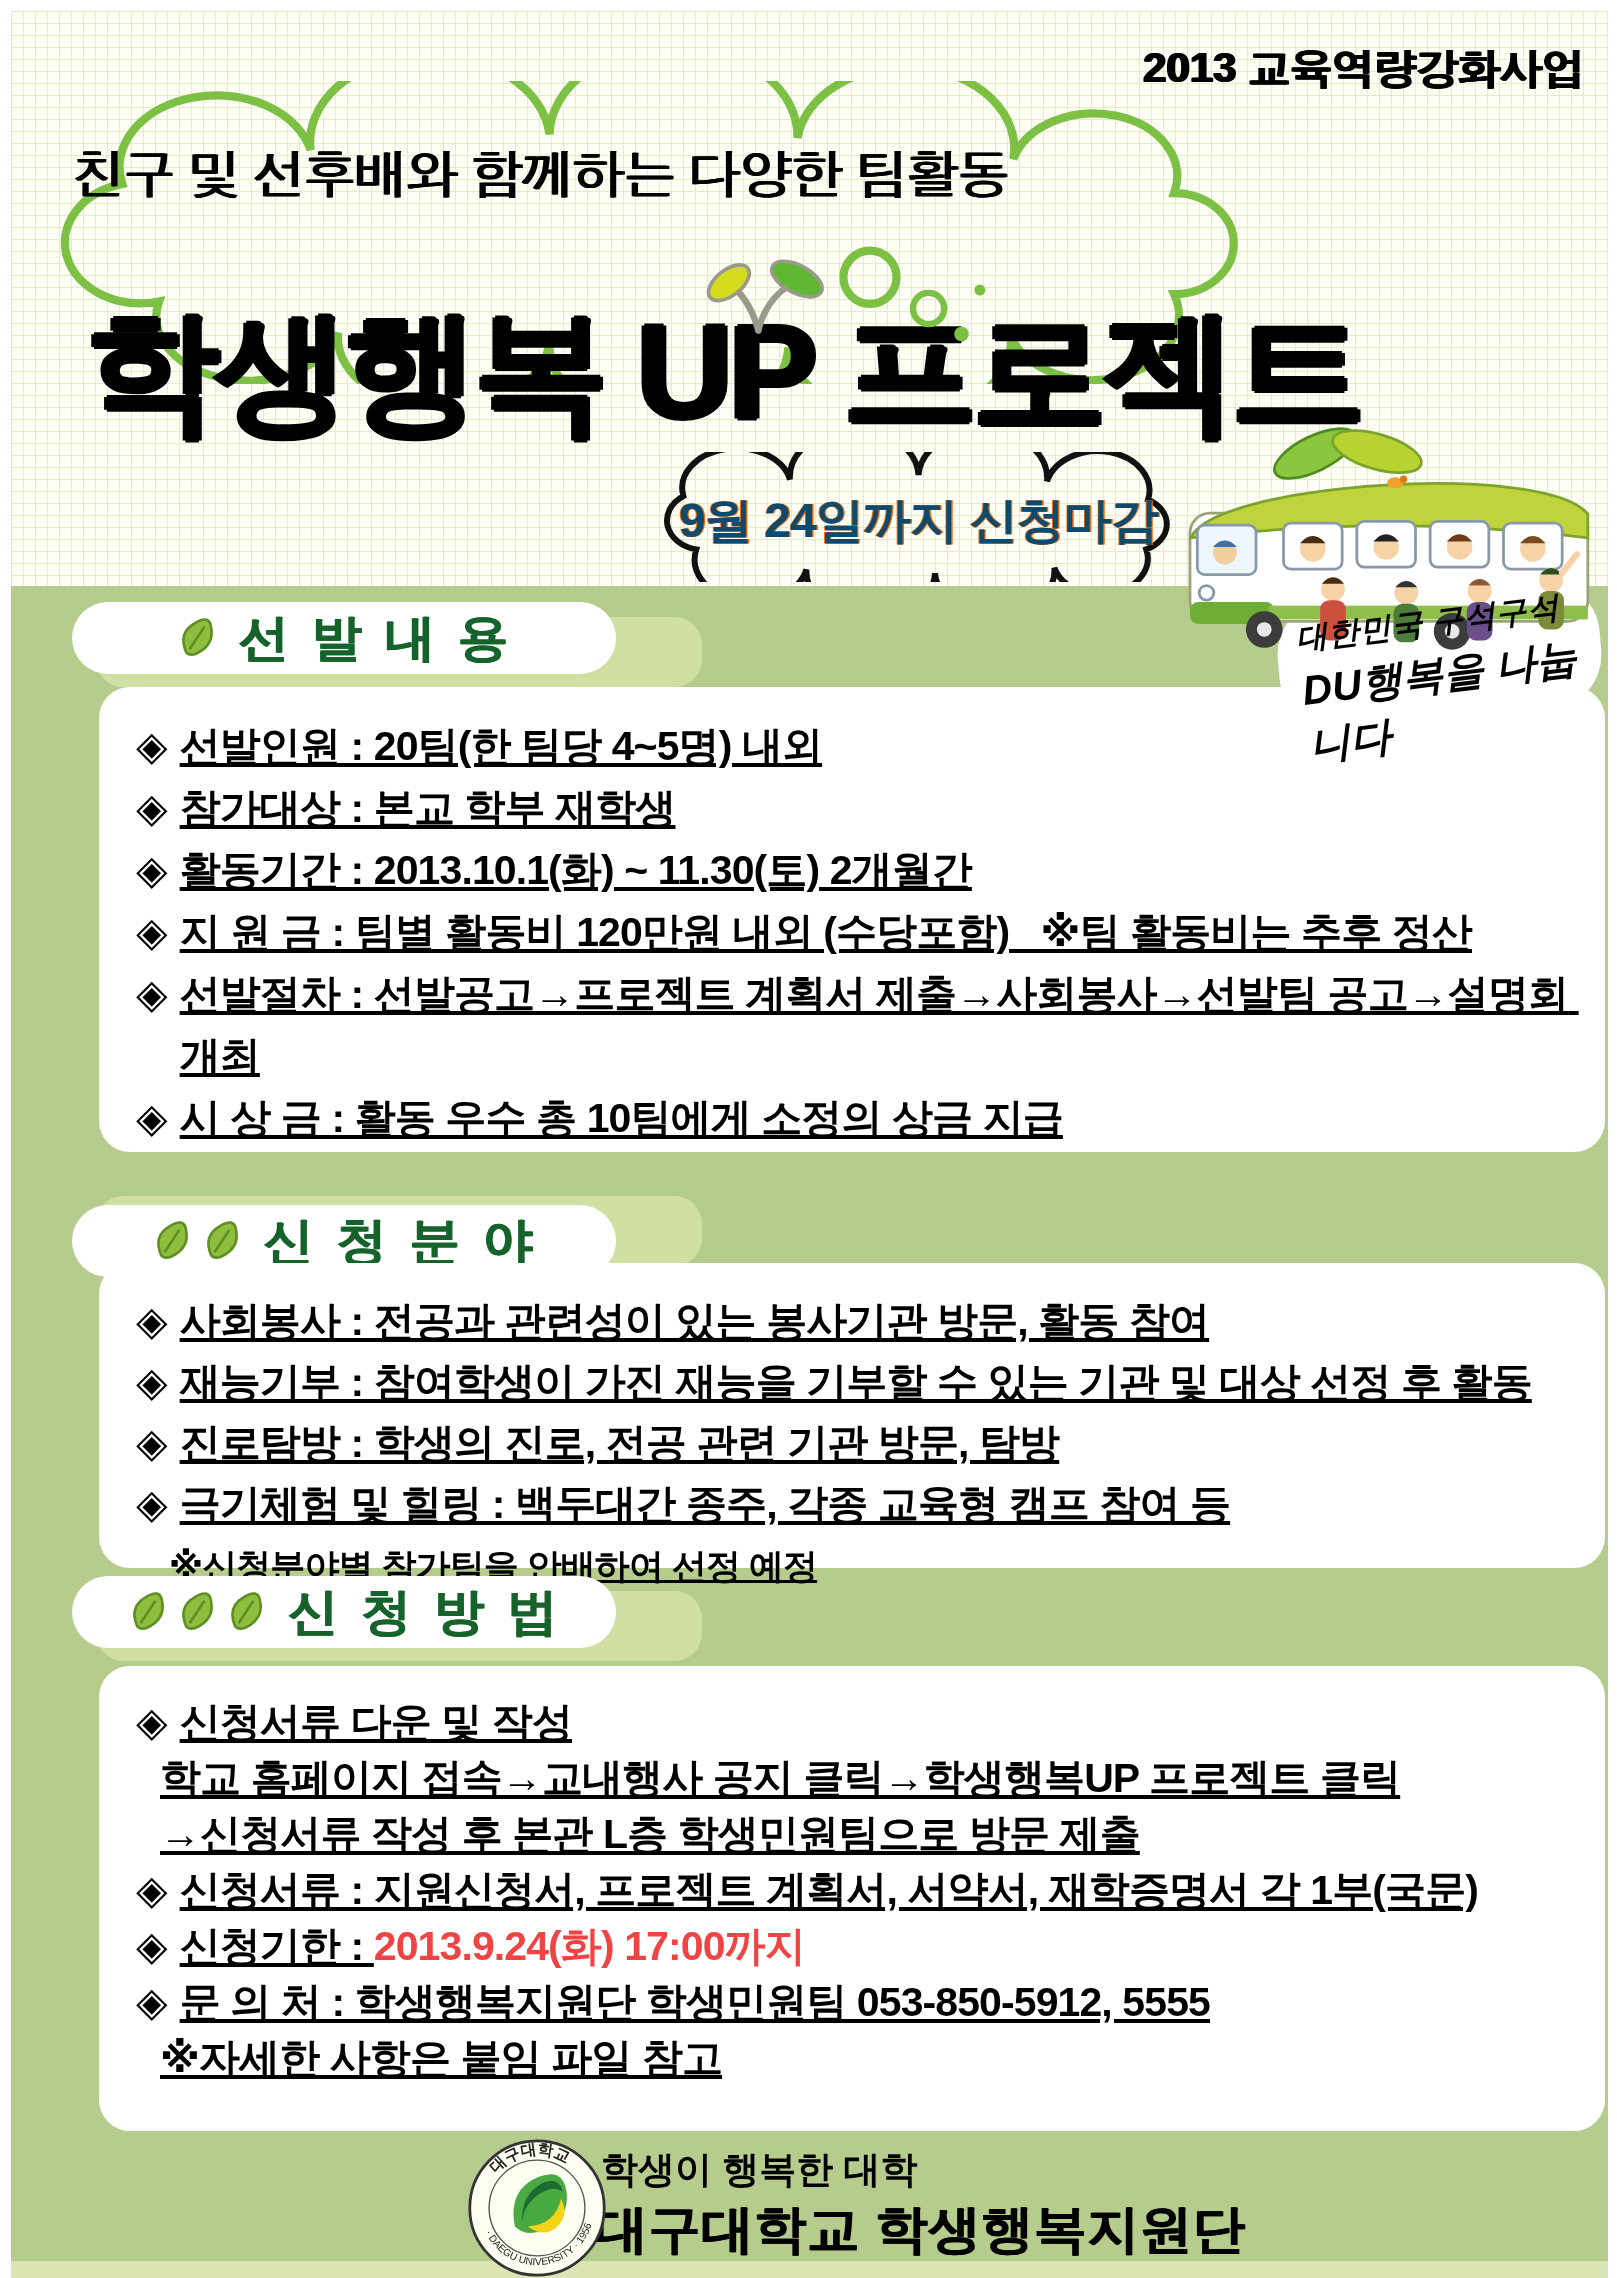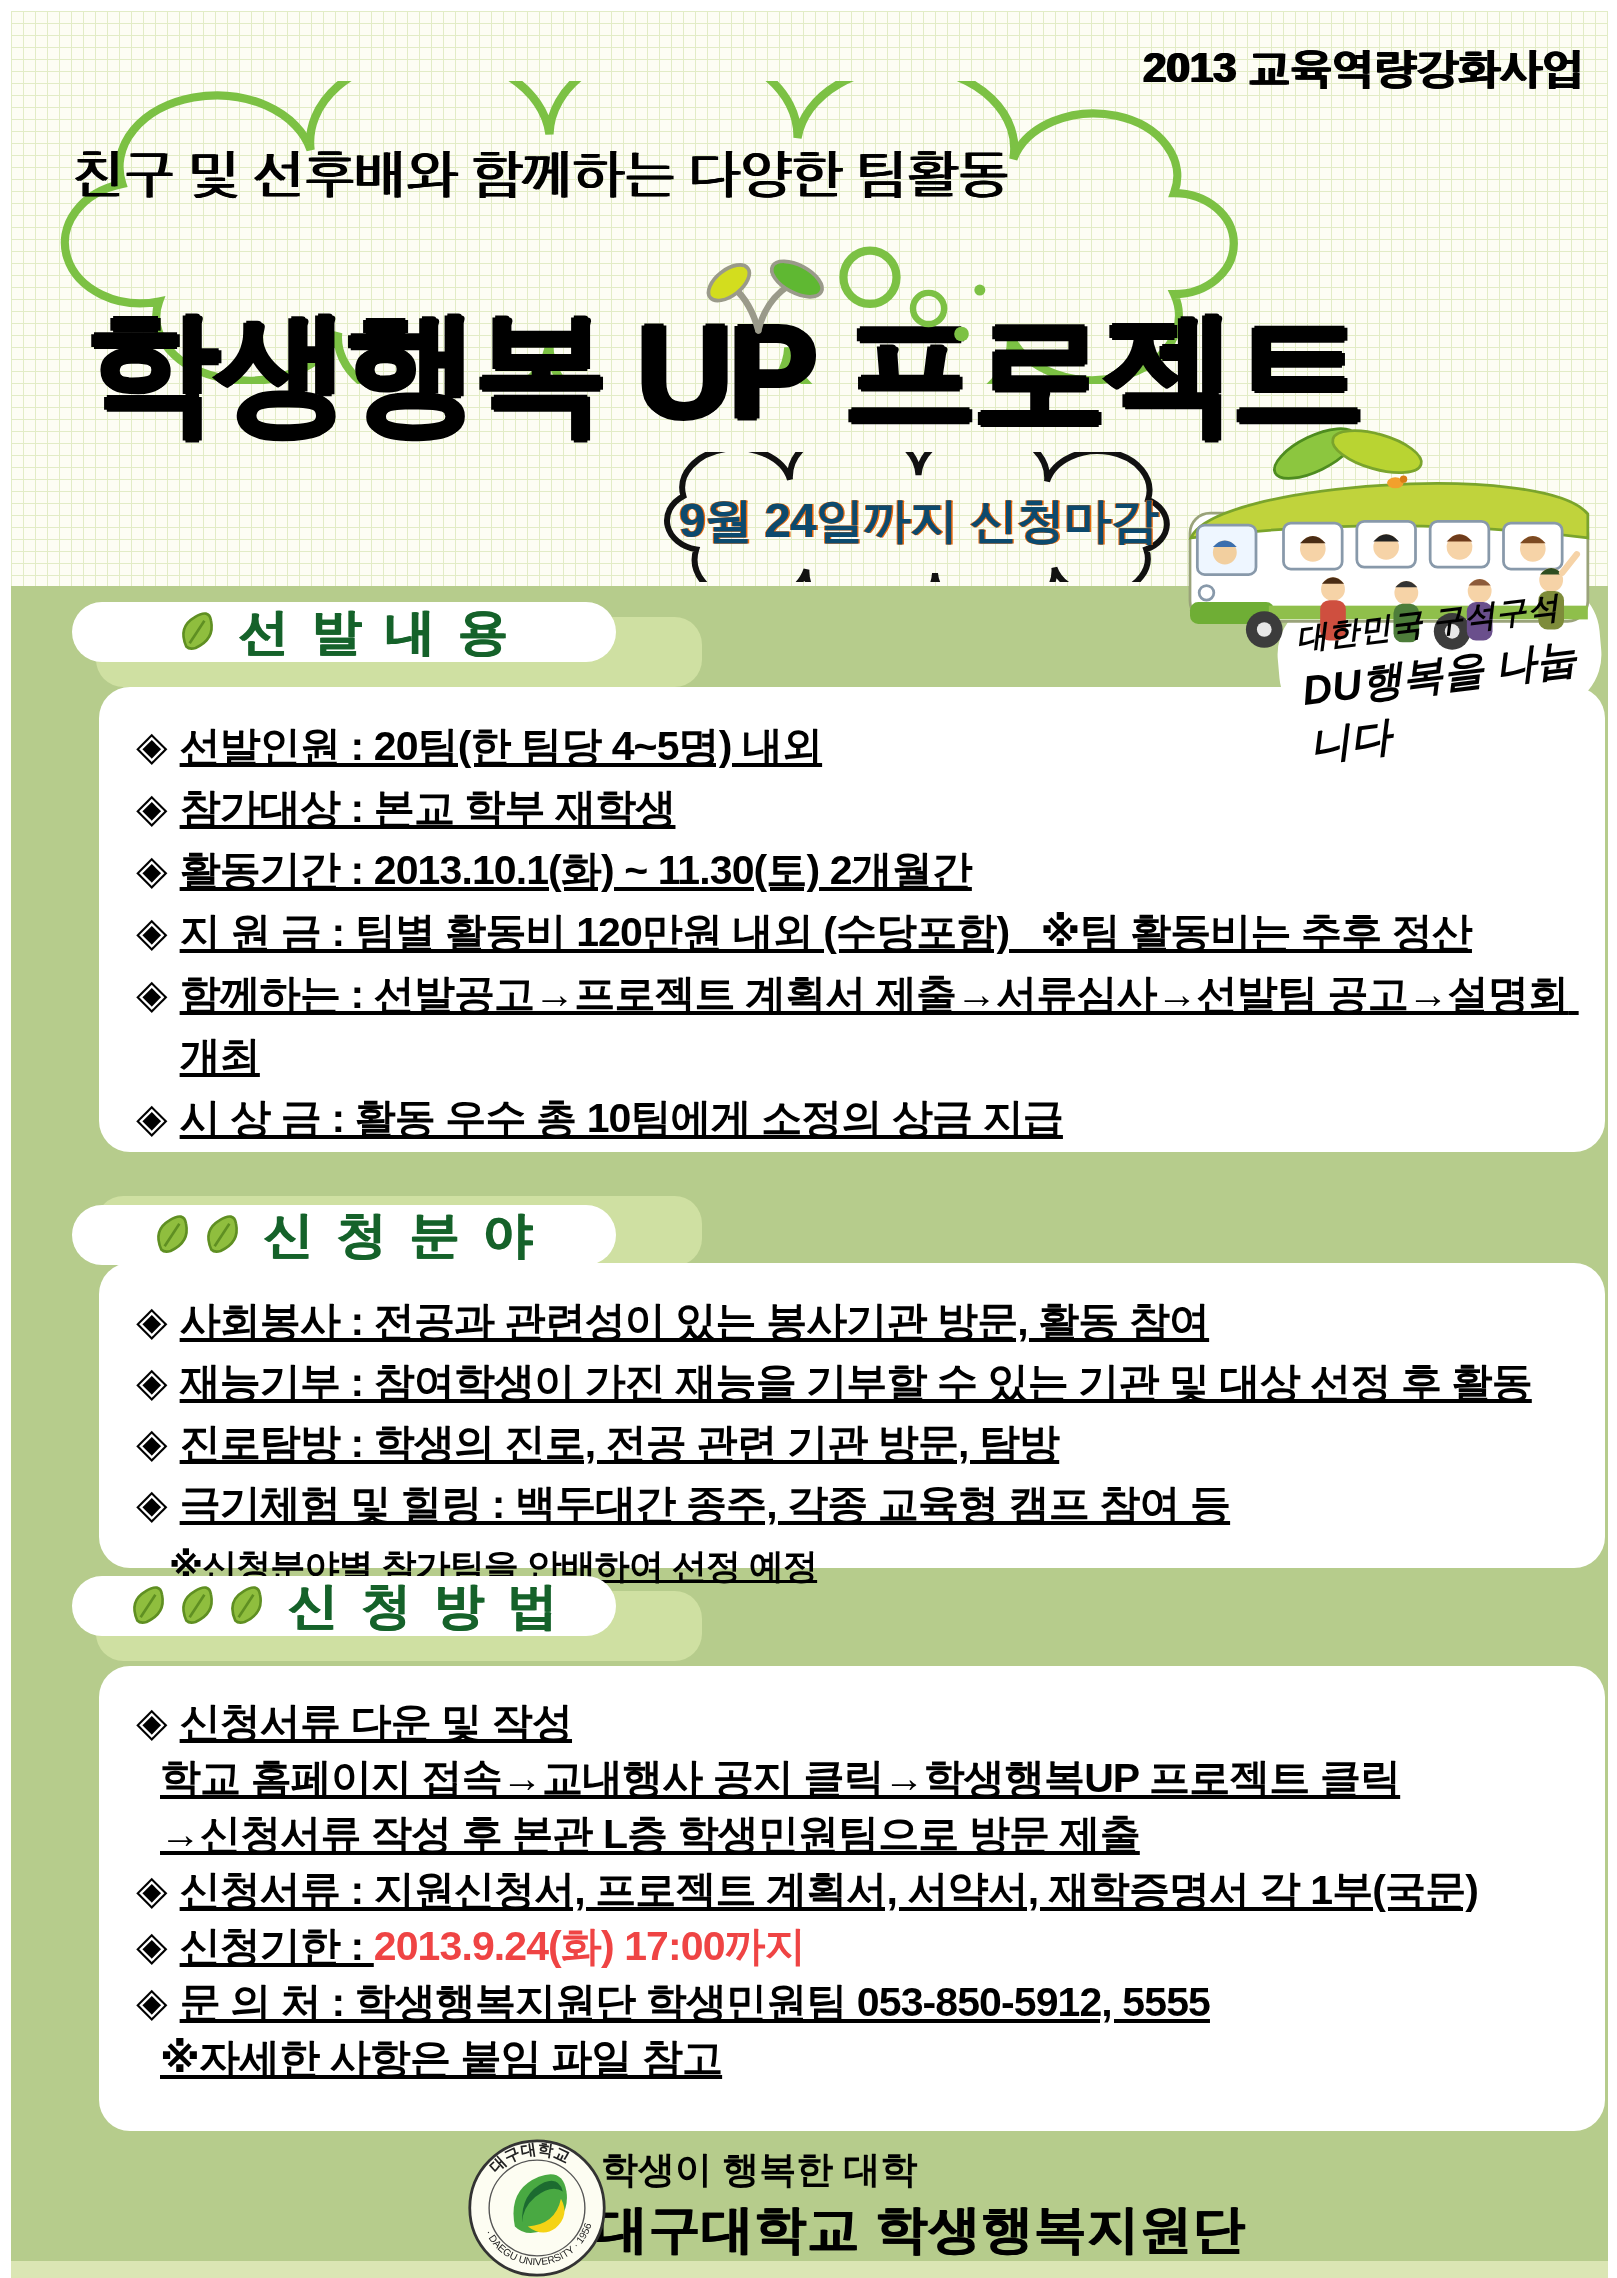--- a/index.html
+++ b/index.html
@@ -39,21 +39,21 @@
   .bus{position:absolute;left:1177px;top:426px;width:433px;height:231px;z-index:3;}
 
   .caption-blob{position:absolute;left:1278px;top:590px;width:323px;height:129px;background:#fff;
     border-radius:55px;transform:rotate(-5deg);z-index:2;}
   .bus-caption{position:absolute;left:1302px;top:599px;width:312px;transform:rotate(-7deg);z-index:4;}
   .bus-caption .cap1{font-size:31px;font-weight:700;font-style:italic;letter-spacing:0.9px;}
   .bus-caption .cap2{font-size:41px;font-weight:900;font-style:italic;letter-spacing:0px;margin-top:3.7px;}
 
   
   .pill-under{position:absolute;background:#cfe0a2;border-radius:27.5px;height:70px;z-index:1;}
-  .pill{position:absolute;background:#ffffff;border-radius:37px;height:60px;z-index:2;
+  .pill{position:absolute;background:#ffffff;border-radius:37px;height:72px;z-index:2;
     display:flex;align-items:center;justify-content:center;gap:20px;}
   .leaves{display:flex;gap:7.3px;align-items:center;}
   .leaves svg{width:42px;height:42px;transform:rotate(-18deg);}
   .heading-text{color:#15622a;font-size:50px;font-weight:900;letter-spacing:4.6px;
     text-shadow:1.4px 0 #15622a;white-space:pre;}
 
   
   .box{position:absolute;left:99px;width:1506px;background:#ffffff;border-radius:31px;
     box-sizing:border-box;padding:27.5px 35px 9.2px 37px;z-index:2;}
   .line{display:flex;align-items:flex-start;font-size:41px;font-weight:900;letter-spacing:-0.9px;}
@@ -211,21 +211,21 @@
           <div class="line">
             <span class="bullet">◈</span>
             <span class="txt">활동기간 : 2013.10.1(화) ~ 11.30(토) 2개월간</span>
           </div>
           <div class="line">
             <span class="bullet">◈</span>
             <span class="txt">지 원 금 : 팀별 활동비 120만원 내외 (수당포함)   ※팀 활동비는 추후 정산</span>
           </div>
           <div class="line">
             <span class="bullet">◈</span>
-            <span class="txt">함께하는 : 선발공고→프로젝트 계획서 제출→서류심사→선발팀 공고→설명회 개최</span>
+            <span class="txt">선발절차 : 선발공고→프로젝트 계획서 제출→사회봉사→선발팀 공고→설명회 개최</span>
           </div>
           <div class="line">
             <span class="bullet">◈</span>
             <span class="txt">시 상 금 : 활동 우수 총 10팀에게 소정의 상금 지급</span>
           </div>
         </div>
     </div>
   </div>
 
   <div class="sec sec1">

